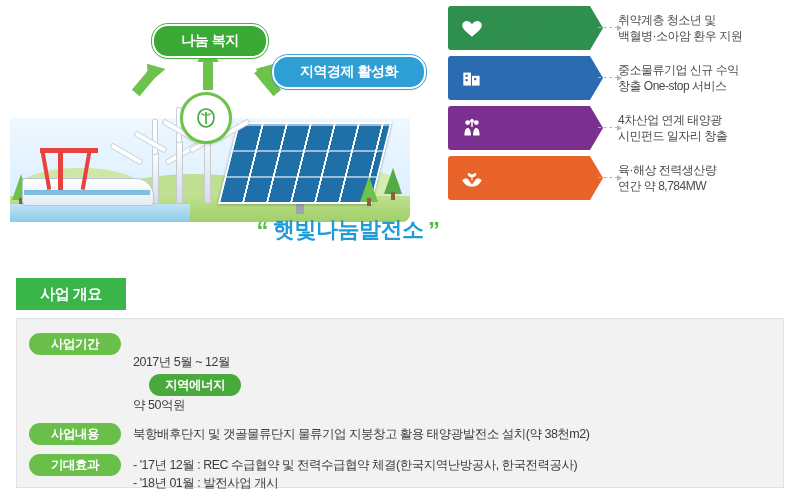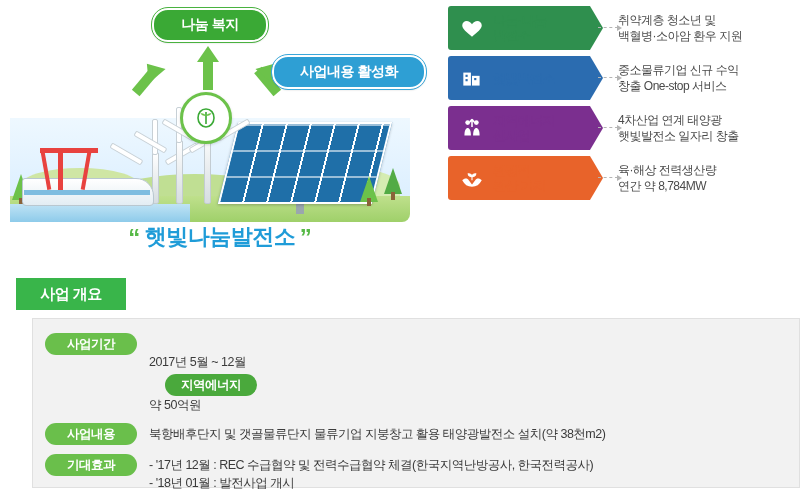--- a/index.html
+++ b/index.html
@@ -36,21 +36,21 @@
     font-size: 14px;
     font-weight: bold;
     letter-spacing: -0.5px;
     display: flex;
     align-items: center;
     justify-content: center;
     white-space: nowrap;
     box-shadow: 0 1px 2px rgba(0,0,0,.18);
   }
   #tag-center {
-    left: 152px; top: 8px;
+    left: 152px; top: 24px;
     width: 112px; height: 30px;
     background: #3aa935;
     border: 2px solid #ffffff;
     outline: 1px solid #49b23f;
   }
   #tag-left {
     left: 10px; top: 55px;
     width: 140px; height: 30px;
     background: #2bb673;
     border: 2px solid #ffffff;
@@ -227,23 +227,23 @@
     position: absolute;
     background: #ffffff;
     border: 1px solid #cfdae1;
   }
   #bld1 { left: 300px; top: 158px; width: 24px; height: 44px; }
   #bld2 { left: 326px; top: 146px; width: 20px; height: 56px; }
 
   
   #caption-wrap {
     position: absolute;
-    left: 0; top: 222px;
+    left: 0; top: 215px;
     width: 440px;
-    text-align: center;
+    text-align: right;
   }
   #caption-text {
     display: inline-block;
     color: #1f9cd8;
     font-size: 22px;
     font-weight: bold;
     letter-spacing: -0.5px;
   }
   .quote {
     color: #57b947;
@@ -345,21 +345,20 @@
 
   
   #overview-panel {
     position: absolute;
     left: 16px; top: 318px;
     width: 768px; height: 170px;
     background: #f2f2f2;
     border: 1px solid #e0e0e0;
     box-sizing: border-box;
     padding: 14px 24px 12px 12px;
-    margin-left: 16px;
   }
   .row {
     display: flex;
     align-items: flex-start;
     margin-bottom: 9px;
   }
   .pill {
     width: 92px;
     height: 22px;
     flex: none;
@@ -451,21 +450,21 @@
       <svg width="24" height="24" viewBox="0 0 24 24" aria-hidden="true">
         <path d="M12 3 C7 3 4 7 4 12 C4 17 8 21 12 21 C16 21 20 17 20 12 C20 7 17 3 12 3 Z M12 6 L12 18" fill="none" stroke="#3aa935" stroke-width="1.6"></path>
         <path d="M12 10 C9 10 7 8.5 6.5 7.5 C8.5 7 11 8 12 10 Z M12 10 C15 10 17 8.5 17.5 7.5 C15.5 7 13 8 12 10 Z" fill="#6cc24a"></path>
       </svg>
     </div>
 
     <div class="tag" id="tag-center">
       <span>나눔 복지</span>
     </div>
     <div class="tag" id="tag-right">
-      <span>사업내용 활성화</span>
+      <span>지역경제 활성화</span>
     </div>
 
     <div id="caption-wrap">
       <span class="quote">“</span>
       <span id="caption-text">햇빛나눔발전소</span>
       <span class="quote">”</span>
     </div>
   </div>
 
   <div id="feature-list">
@@ -513,21 +512,21 @@
             <path d="M5 19 C5 14 6.5 12 8 12 C9.5 12 11 14 11 19 Z" fill="#ffffff"></path>
             <path d="M13 19 C13 14 14.5 12 16 12 C17.5 12 19 14 19 19 Z" fill="#ffffff"></path>
             <path d="M12 4 L12 11 M12 4 L10 6.5 M12 4 L14 6.5" stroke="#ffffff" stroke-width="1.4" fill="none"></path>
           </svg>
         </span>
         <span class="badge-label">지역에너지
 신사업</span>
       </div>
       <div class="connector"></div>
       <div class="feature-desc">4차산업 연계 태양광
-햇빛발전소 일자리 창출</div>
+시민펀드 일자리 창출</div>
     </div>
 
     <div class="feature-row">
       <div class="feature-badge" style="background:#e8632a; color:#e8632a;">
         <span class="badge-icon">
           <svg width="26" height="26" viewBox="0 0 24 24">
             <path d="M3 14 C5 12 8 12 9 14 L12 18 L15 14 C16 12 19 12 21 14 C19 18 16 20 12 20 C8 20 5 18 3 14 Z" fill="#ffffff"></path>
             <path d="M12 11 C10 11 8.5 9.5 8.5 8 C10.5 8 12 9 12 11 Z M12 11 C14 11 15.5 9.5 15.5 8 C13.5 8 12 9 12 11 Z M12 11 L12 14" fill="#ffffff" stroke="#ffffff" stroke-width="1"></path>
           </svg>
         </span>

